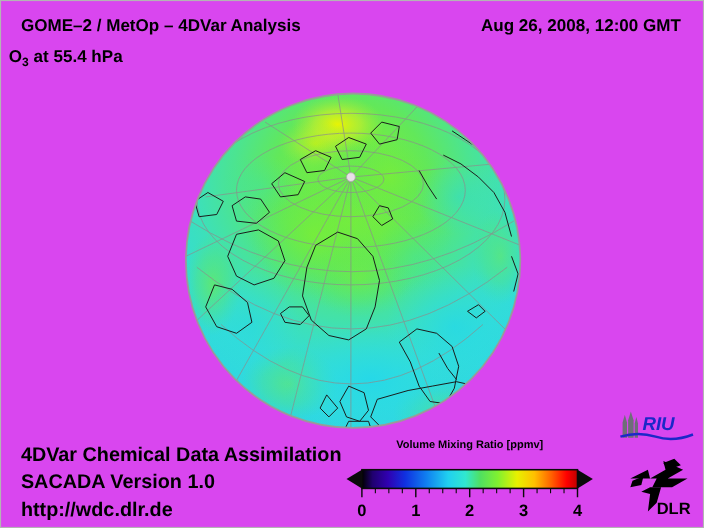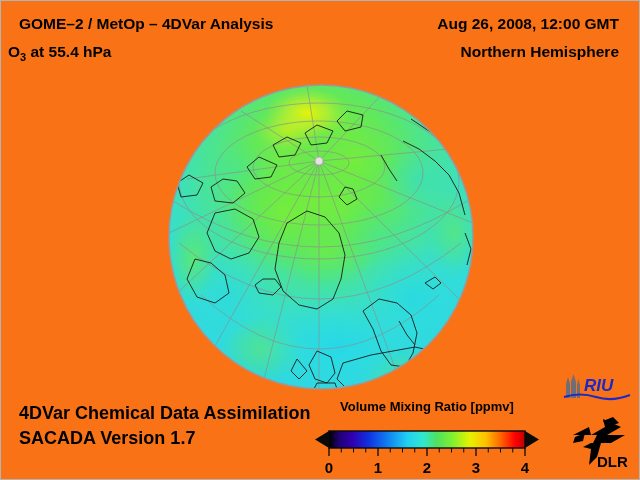--- a/index.html
+++ b/index.html
@@ -5,21 +5,21 @@
   html, body {
     margin: 0; padding: 0;
     background: #ffffff;
   }
   body {
     font-family: "Liberation Sans", sans-serif;
   }
   #page {
     position: relative;
     width: 640px; height: 480px;
-    background: #f97316;
+    background: #d946ef;
     border: 1px solid #b4b4b4;
     box-sizing: border-box;
     overflow: hidden;
   }
 
   
   .hdr {
     position: absolute;
     font-weight: bold;
     font-size: 15.5px;
@@ -55,21 +55,21 @@
   #globe-svg { display: block; }
 
   
   #cbar-block {
     position: absolute;
     left: 310px; top: 398px;
     width: 232px;
   }
   #cbar-title {
     font-weight: bold;
-    font-size: 13px;
+    font-size: 10px;
     color: #000;
     text-align: center;
     white-space: nowrap;
     margin-bottom: 4px;
   }
   #cbar-svg { display: block; }
 
   
   #riu-logo {
     position: absolute;
@@ -86,21 +86,20 @@
 <body>
 
 <div id="page">
 
   <div class="hdr" id="title-line1">GOME–2 / MetOp – 4DVar Analysis</div>
 
   <div class="hdr" id="title-line2"><span>O</span><span class="sub">3</span><span> at 55.4 hPa</span></div>
 
   <div class="hdr" id="date-line">Aug 26, 2008, 12:00 GMT</div>
 
-  <div class="hdr" id="region-line">Northern Hemisphere</div>
 
   <div id="globe-wrap">
     <svg id="globe-svg" width="308" height="308" viewBox="0 0 308 308">
       <defs>
         <clipPath id="diskClip">
           <circle cx="154" cy="154" r="152"></circle>
         </clipPath>
 
         <radialGradient id="latBands" cx="49.5%" cy="25.3%" r="88%">
           <stop offset="0.00" stop-color="#6ee84a"></stop>
@@ -238,21 +237,22 @@
         <g>
           <circle cx="152" cy="78" r="4" fill="#e8e0e8" stroke="#b0a8b0" stroke-width="0.8"></circle>
         </g>
       </g>
 
       <circle cx="154" cy="154" r="152" fill="none" stroke="#9a9a9a" stroke-width="1.6"></circle>
     </svg>
   </div>
 
   <div class="foot" id="foot1">4DVar Chemical Data Assimilation</div>
-  <div class="foot" id="foot2">SACADA Version 1.7</div>
+  <div class="foot" id="foot2">SACADA Version 1.0</div>
+  <div class="foot" id="foot3">http://wdc.dlr.de</div>
 
   <div id="cbar-block">
     <div id="cbar-title">Volume Mixing Ratio [ppmv]</div>
 
     <svg id="cbar-svg" width="232" height="62" viewBox="0 0 232 62">
       <defs>
         <linearGradient id="rainbow" x1="0" y1="0" x2="1" y2="0">
           <stop offset="0.00" stop-color="#000000"></stop>
           <stop offset="0.05" stop-color="#200070"></stop>
           <stop offset="0.12" stop-color="#3000b0"></stop>

